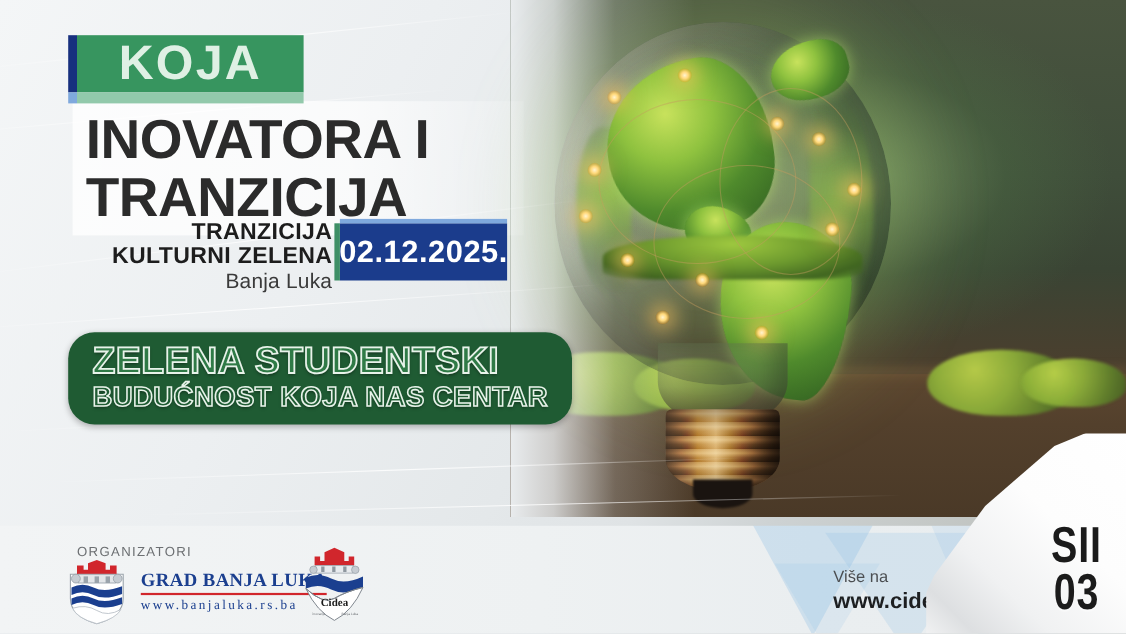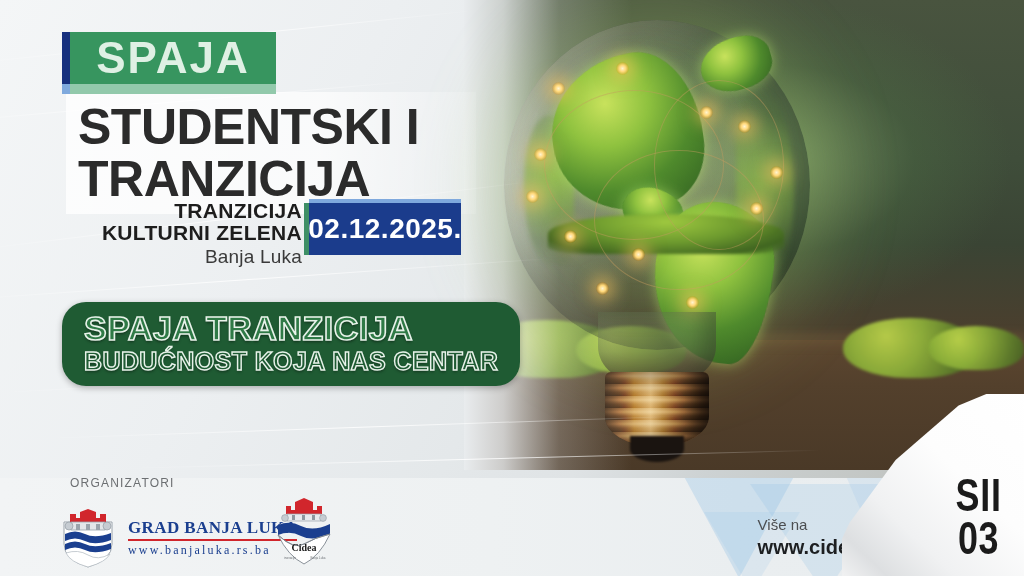--- a/index.html
+++ b/index.html
@@ -265,21 +265,21 @@
     background:linear-gradient(90deg, #f2f4f5 0%, #eef1f2 48%, #eaeef0 72%, #e9edef 100%);
   }
   .facets { position:absolute; right:0; bottom:0; width:360px; height:98px; overflow:hidden; }
   .facet {
     position:absolute;
     background:rgba(138,190,228,.30);
     clip-path:polygon(0 0, 100% 0, 50% 100%);
   }
 
   .organizatori {
-    position:absolute; left:70px; bottom:86px;
+    position:absolute; left:70px; bottom:68px;
     font-size:12px; letter-spacing:1.2px; color:#6c6f72; font-weight:400;
   }
   .logo-row {
     position:absolute; left:62px; bottom:8px;
     display:flex; align-items:center; gap:14px;
   }
   .crest { width:52px; height:60px; }
   .blname { display:flex; flex-direction:column; }
   .blname .t1 {
     font-family:"Liberation Serif", serif;
@@ -373,41 +373,41 @@
     <div class="streak" style="left:-50px; top:300px; width:600px; transform:rotate(-4deg);"></div>
     <div class="streak" style="left:0px;   top:392px; width:520px; transform:rotate(-3deg);"></div>
     <div class="streak" style="left:40px;  top:438px; width:640px; transform:rotate(-2deg);"></div>
     <div class="streak" style="left:120px; top:468px; width:700px; transform:rotate(-1.5deg);"></div>
   </div>
 
   <div class="headline-panel"></div>
 
   <div class="sajam-box">
     <span class="bluebar"></span>
-    <span class="sajam-text">SPAJA</span>
+    <span class="sajam-text">KOJA</span>
   </div>
   <div class="mintbar">
     <span class="bluesq"></span>
   </div>
 
-  <div class="hl1">STUDENTSKI I</div>
+  <div class="hl1">INOVATORA I</div>
   <div class="hl2">TRANZICIJA</div>
 
   <div class="venue">
     <div class="v1">TRANZICIJA</div>
     <div class="v2">KULTURNI ZELENA</div>
     <div class="v3">Banja Luka</div>
   </div>
 
   <div class="date-badge">
     <span class="date-text">02.12.2025.</span>
   </div>
 
   <div class="tagline">
-    <div class="tag1">SPAJA TRANZICIJA</div>
+    <div class="tag1">ZELENA STUDENTSKI</div>
     <div class="tag2">BUDUĆNOST KOJA NAS CENTAR</div>
   </div>
 
   <div class="bottom-band">
     <div class="facets">
       <div class="facet" style="left:10px;  top:-20px; width:130px; height:120px;"></div>
       <div class="facet" style="left:86px;  top:6px;   width:150px; height:110px; opacity:.7;"></div>
       <div class="facet" style="left:170px; top:-30px; width:120px; height:140px; opacity:.55;"></div>
       <div class="facet" style="left:40px;  top:34px;  width:96px;  height:80px;  opacity:.5;"></div>
     </div>

